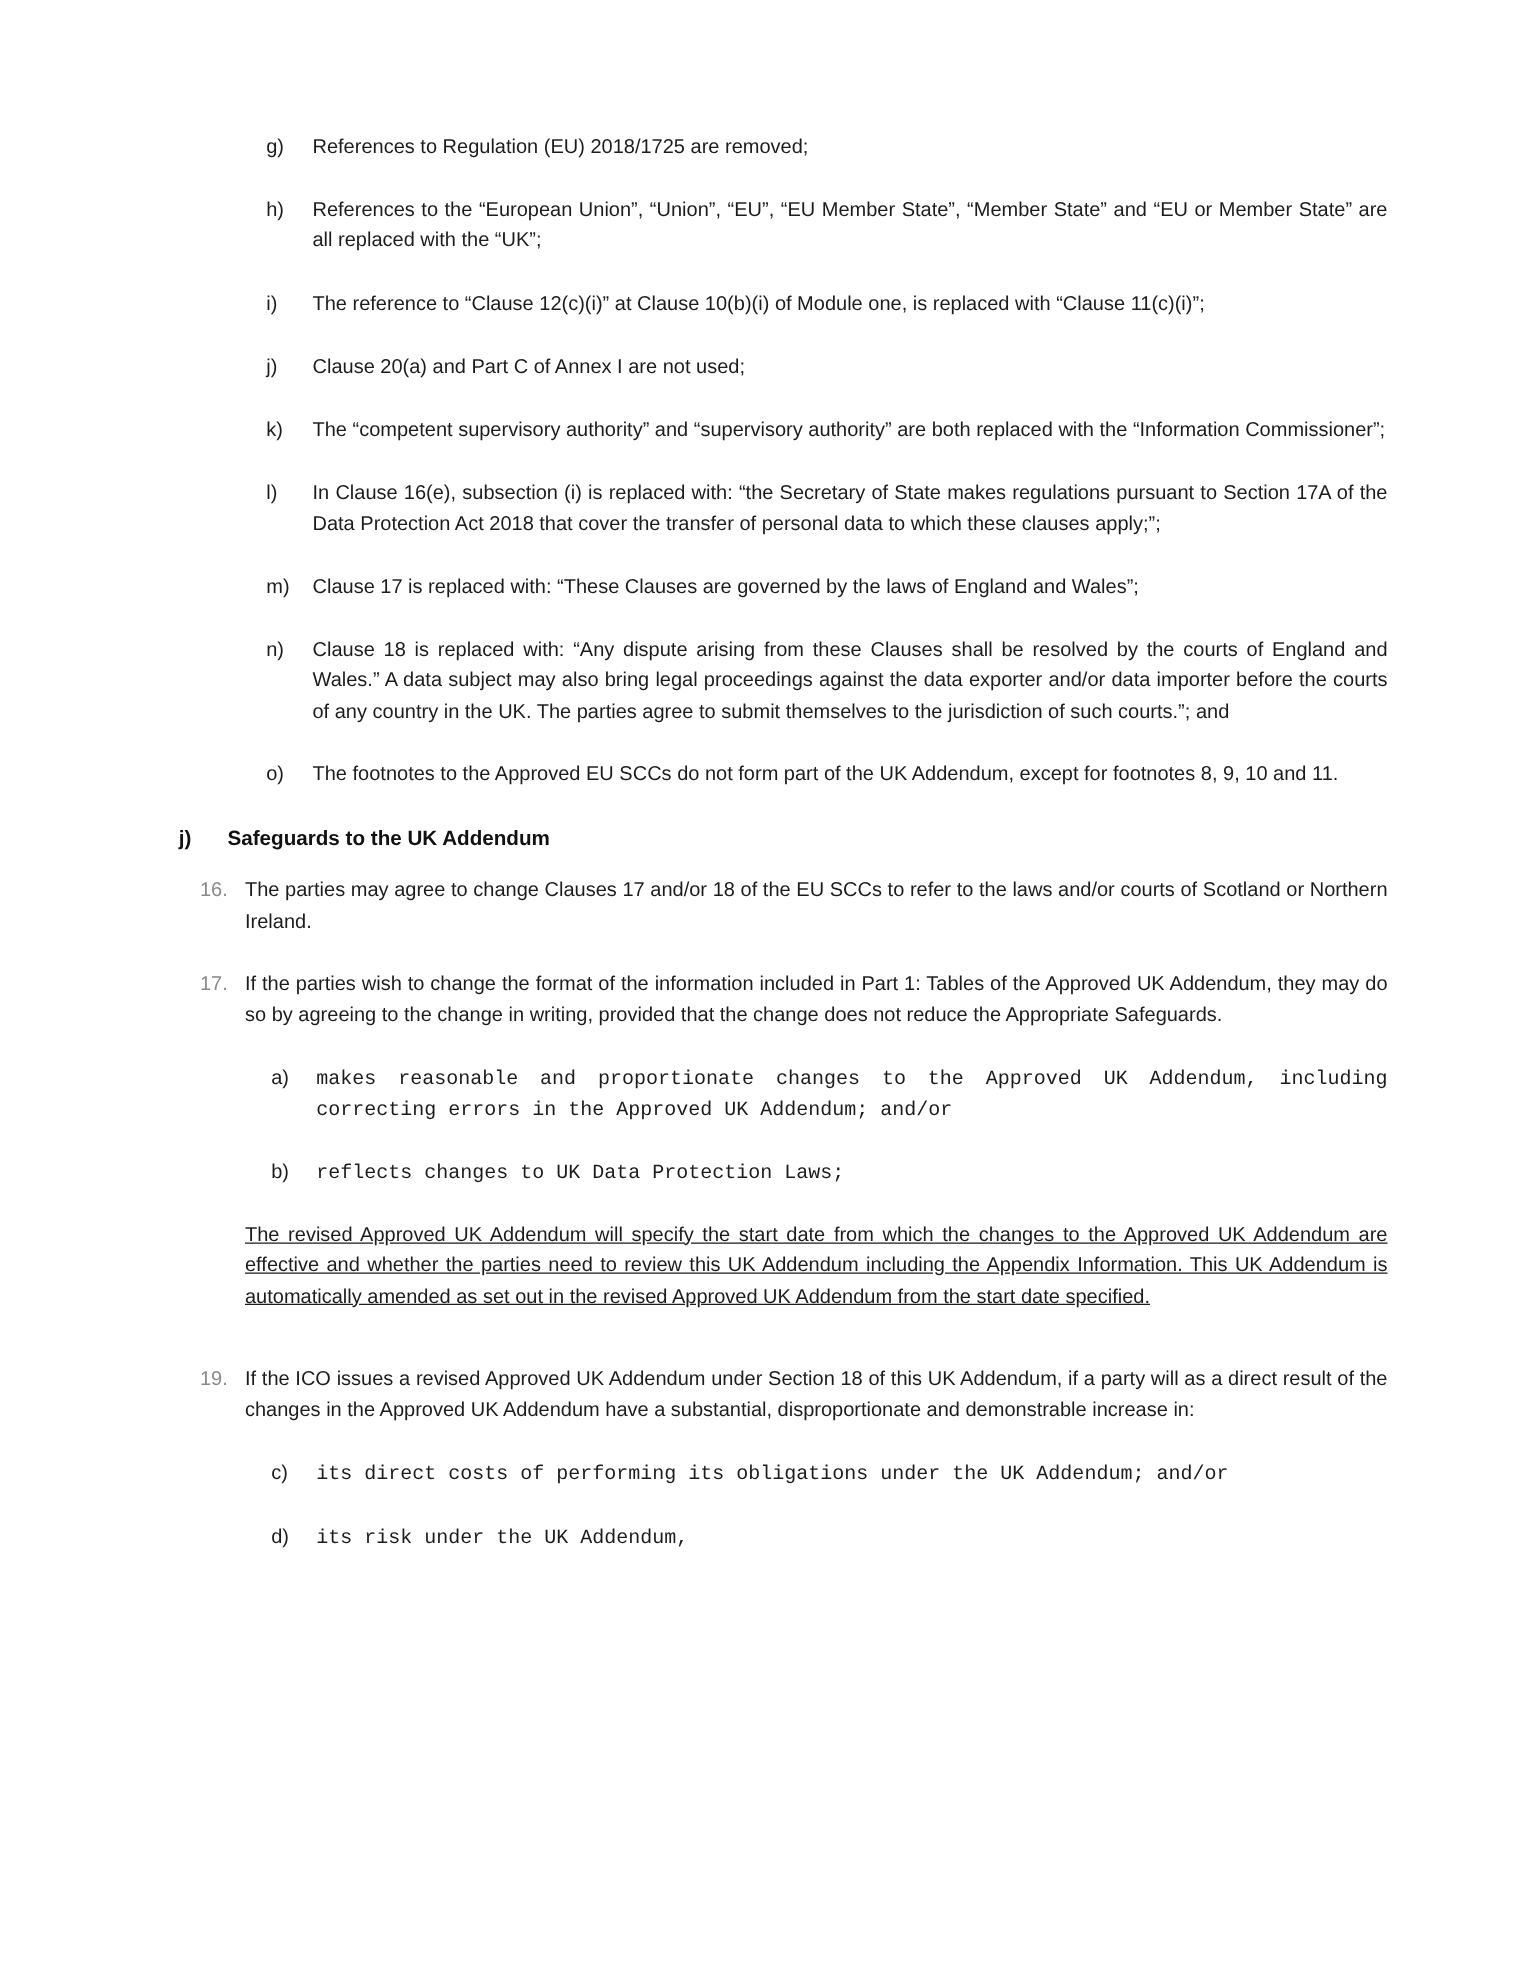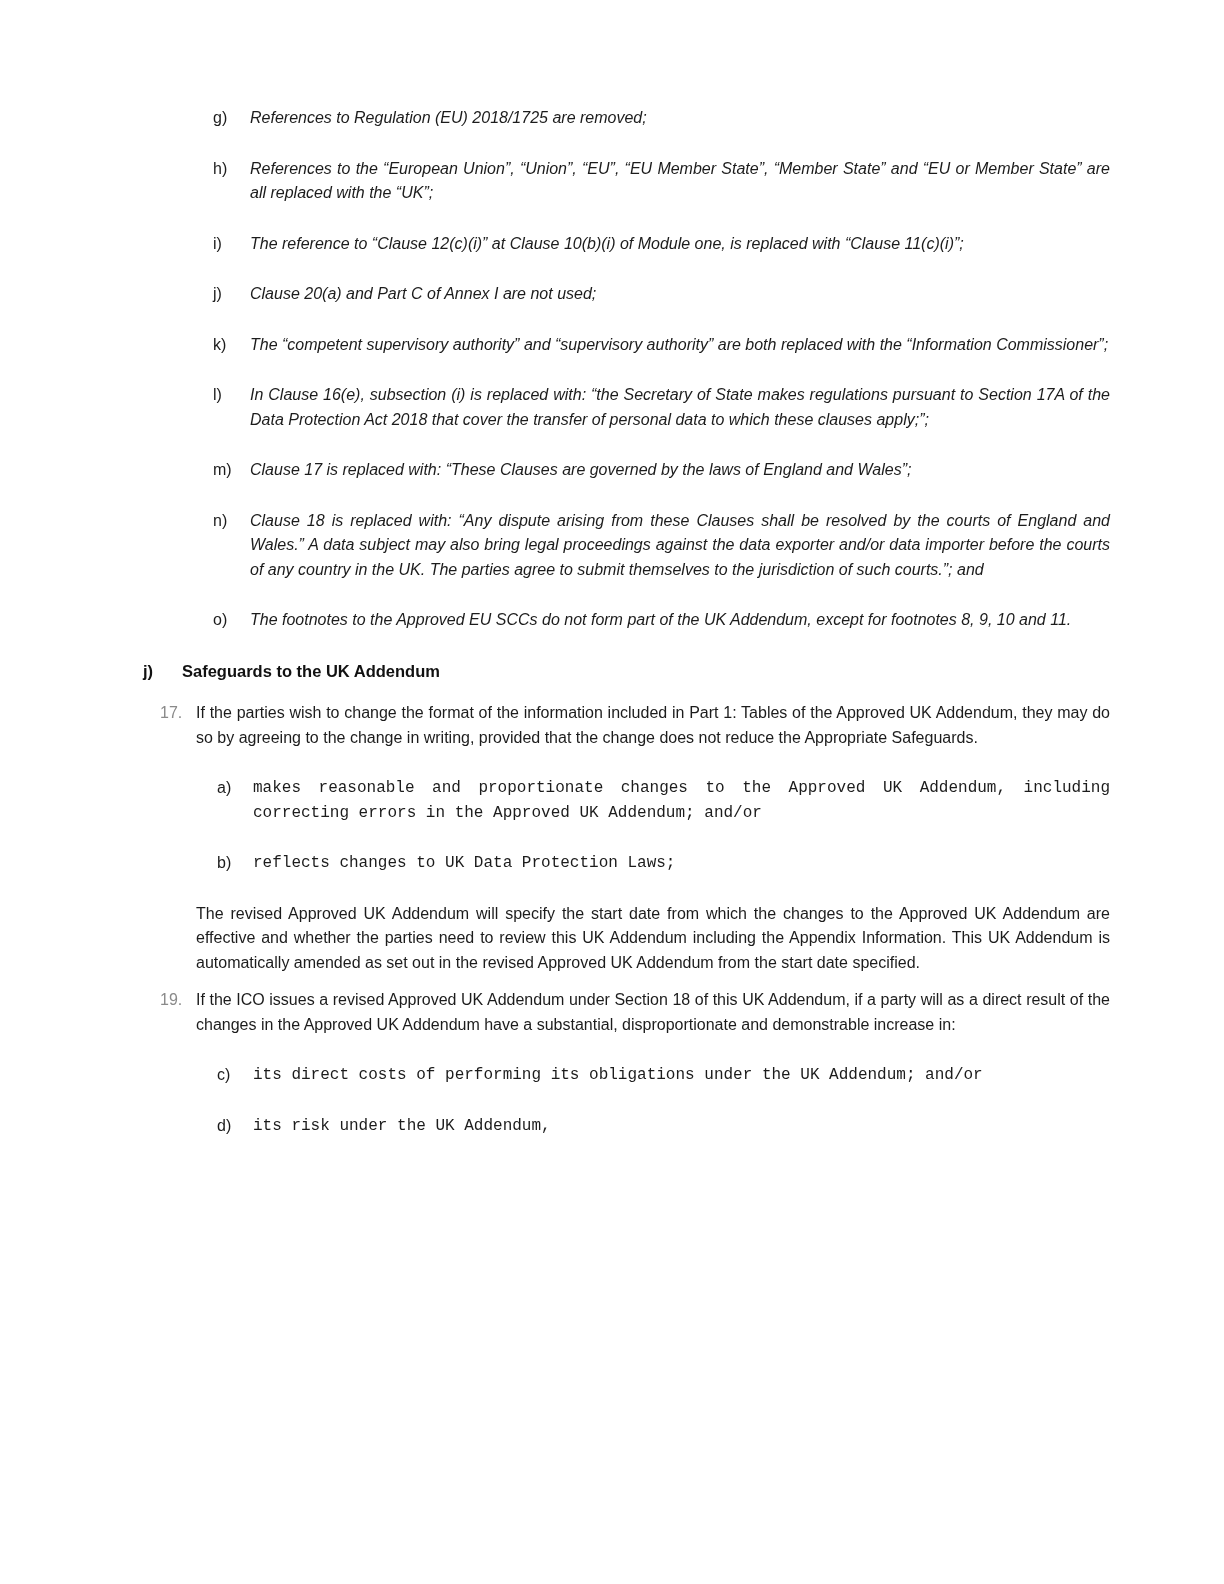--- a/index.html
+++ b/index.html
@@ -28,21 +28,20 @@
   .lettered {
     margin-left: 213px;
     width: 897px;
   }
   .lettered .lbl {
     flex: 0 0 37px;
   }
   .lettered .txt {
     flex: 1;
     text-align: justify;
-    font-style: italic;
   }
   
   .heading-row {
     margin-left: 143px;
     width: 967px;
     font-weight: bold;
     font-size: 16.5px;
     margin-bottom: 18px;
     color: #111111;
   }
@@ -76,21 +75,22 @@
   .sub .txt {
     flex: 1;
     text-align: justify;
     font-family: Liberation Mono, monospace;
   }
   
   .cont {
     margin-left: 196px;
     width: 914px;
     text-align: justify;
-    margin-bottom: 13px;
+    margin-bottom: 42px;
+    text-decoration: underline;
   }
 </style>
 </head>
 <body>
 
 <div class="page">
 
   <div class="row lettered">
     <div class="lbl">g)</div>
     <div class="txt">References to Regulation (EU) 2018/1725 are removed;</div>
@@ -134,20 +134,24 @@
   <div class="row lettered">
     <div class="lbl">o)</div>
     <div class="txt">The footnotes to the Approved EU SCCs do not form part of the UK Addendum, except for footnotes 8, 9, 10 and 11.</div>
   </div>
 
   <div class="row heading-row">
     <div class="hlbl">j)</div>
     <div class="htxt">Safeguards to the UK Addendum</div>
   </div>
 
+  <div class="row numbered">
+    <div class="num">16.</div>
+    <div class="txt">The parties may agree to change Clauses 17 and/or 18 of the EU SCCs to refer to the laws and/or courts of Scotland or Northern Ireland.</div>
+  </div>
 
   <div class="row numbered">
     <div class="num">17.</div>
     <div class="txt">If the parties wish to change the format of the information included in Part 1: Tables of the Approved UK Addendum, they may do so by agreeing to the change in writing, provided that the change does not reduce the Appropriate Safeguards.</div>
   </div>
 
 
   <div class="row sub">
     <div class="lbl">a)</div>
     <div class="txt">makes reasonable and proportionate changes to the Approved UK Addendum, including correcting errors in the Approved UK Addendum; and/or</div>

